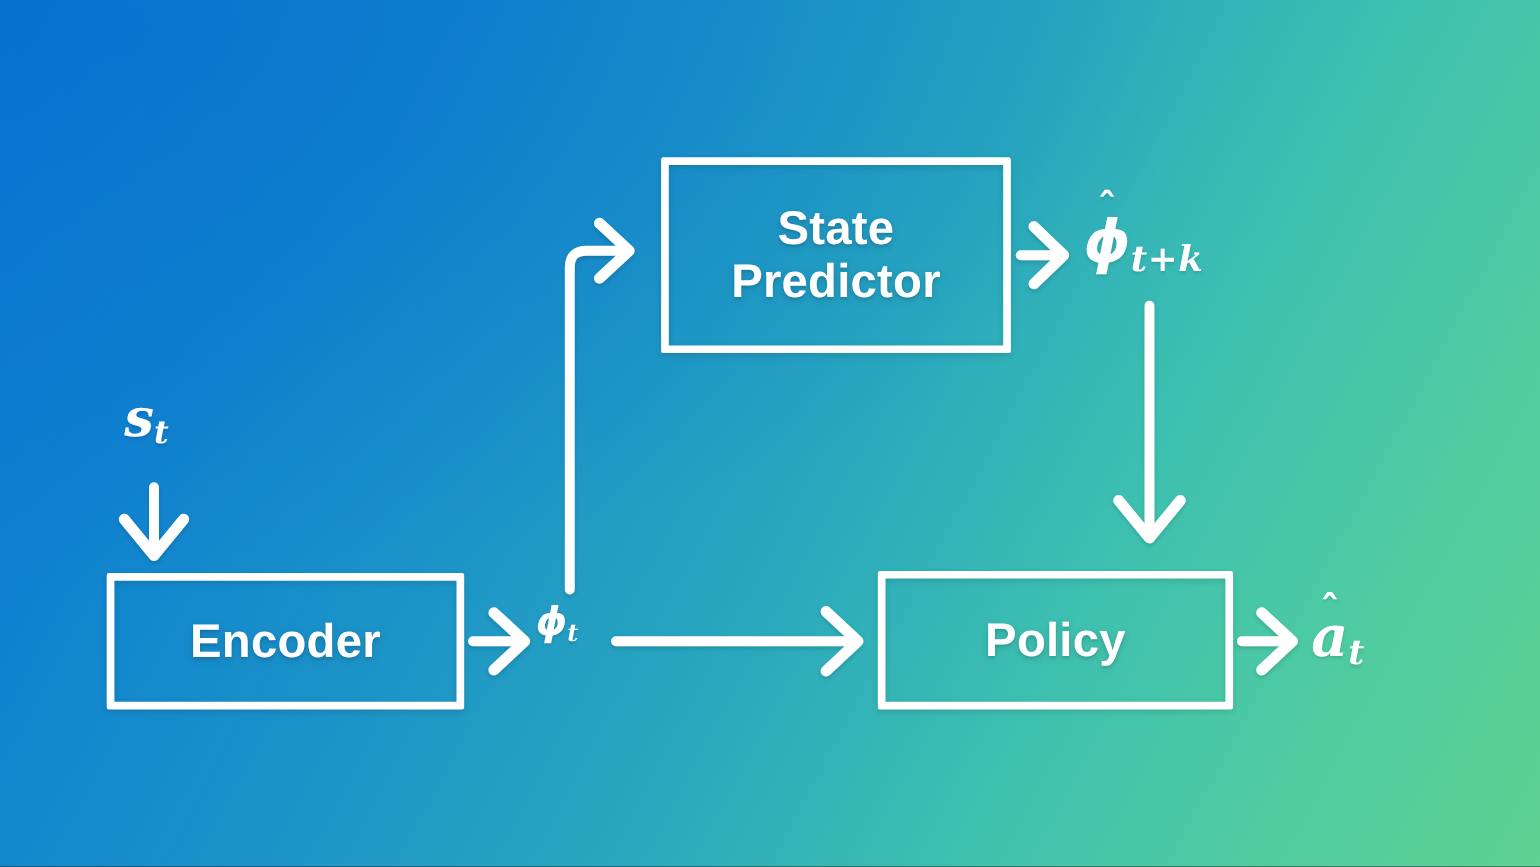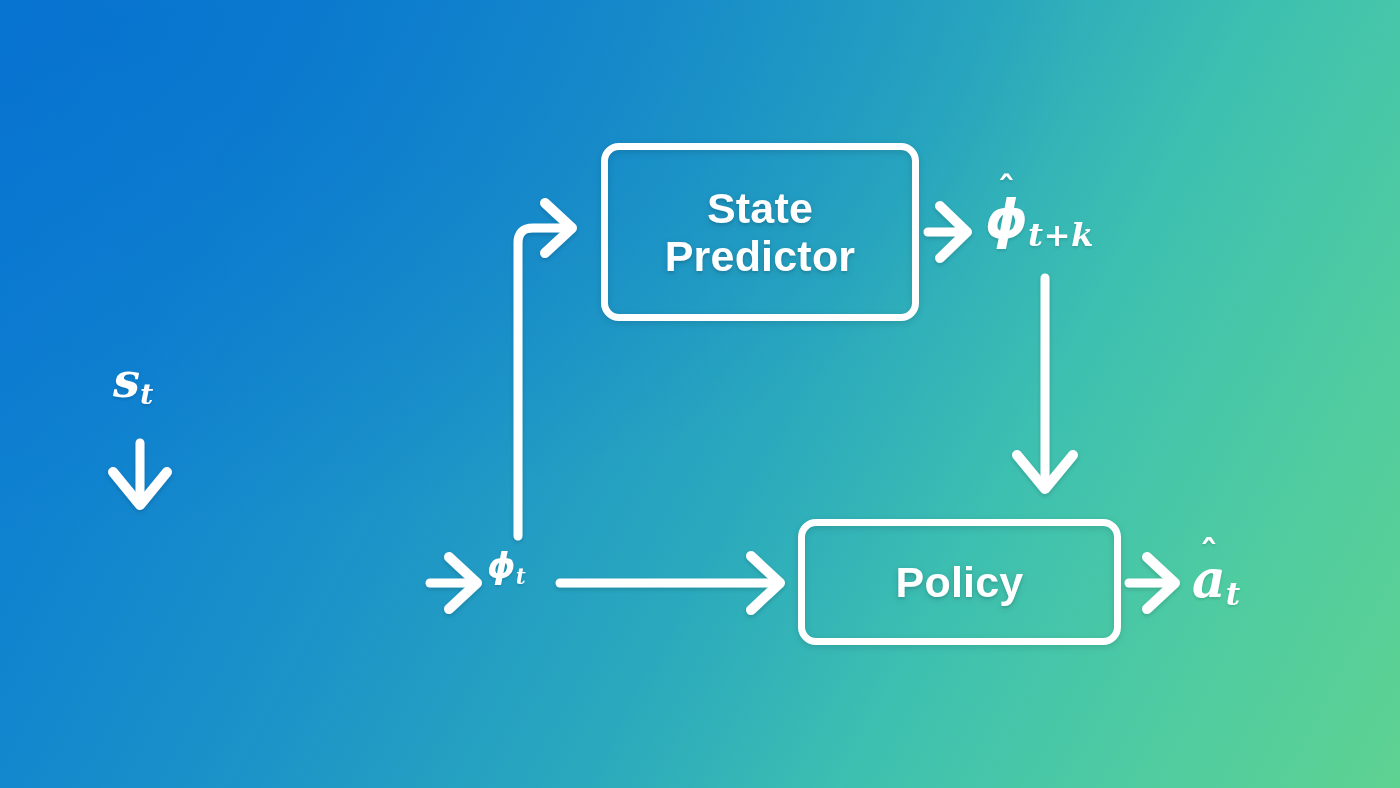--- a/index.html
+++ b/index.html
@@ -38,21 +38,21 @@
     width: 1400px;
     height: 788px;
     z-index: 2;
   }
 
   
   .node {
     position: absolute;
     box-sizing: border-box;
     border: 7px solid #ffffff;
-    border-radius: 18px;
+    border-radius: 2px;
     display: flex;
     align-items: center;
     justify-content: center;
     text-align: center;
     color: #ffffff;
     z-index: 3;
     filter: drop-shadow(0 2px 3px rgba(0,0,0,0.13));
   }
   .node-label {
     font-size: 43px;
@@ -158,20 +158,23 @@
         <polyline points="751,556 780,583 751,610" stroke-width="10"></polyline>
       </g>
 
       <g>
         <line x1="1129" y1="583" x2="1172" y2="583"></line>
         <polyline points="1147,557 1175,583 1147,609" stroke-width="10"></polyline>
       </g>
     </g>
   </svg>
 
+  <div class="node" id="node-encoder">
+    <span class="node-label">Encoder</span>
+  </div>
 
   <div class="node" id="node-state-predictor">
     <span class="node-label">State
 Predictor</span>
   </div>
 
   <div class="node" id="node-policy">
     <span class="node-label">Policy</span>
   </div>
 

